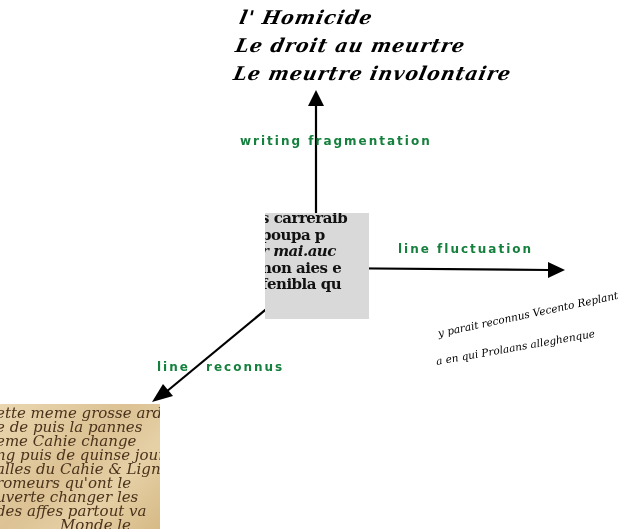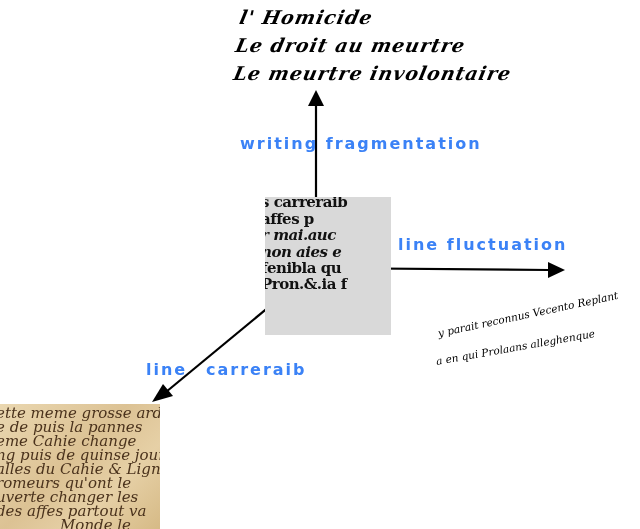--- a/index.html
+++ b/index.html
@@ -1,24 +1,24 @@
 <!DOCTYPE html>
 <html><head>
 <meta charset="utf-8">
 <style>
   html, body { margin: 0; padding: 0; background: #ffffff; }
   body { width: 640px; height: 529px; position: relative; overflow: hidden; font-family: "Liberation Sans", sans-serif; }
   .abs { position: absolute; }
-  .axis-label { position: absolute; font-family: "DejaVu Sans", "Liberation Sans", sans-serif; font-weight: bold; font-size: 16px; letter-spacing: 2px; color: #3b82f6; white-space: nowrap; }
+  .axis-label { position: absolute; font-family: "DejaVu Sans", "Liberation Sans", sans-serif; font-weight: bold; font-size: 12px; letter-spacing: 2px; color: #15803d; white-space: nowrap; }
   .hand { position: absolute; font-family: "DejaVu Serif", "Liberation Serif", serif; font-style: italic; color: #000; white-space: nowrap; }
   .sample-top { left: 230px; top: 0px; width: 230px; height: 95px; }
   .sample-top .l { position: absolute; font-size: 19px; font-weight: bold; transform: skewX(-12deg); letter-spacing: 1px; }
   .sample-right { left: 430px; top: 285px; width: 210px; height: 95px; }
   .sample-right .l { position: absolute; font-size: 10.5px; transform-origin: left center; }
-  .center-patch { left: 265px; top: 197px; width: 104px; height: 138px; background: #d9d9d9; overflow: hidden; padding-left: 22px; }
+  .center-patch { left: 265px; top: 213px; width: 104px; height: 106px; background: #d9d9d9; overflow: hidden; }
   .center-patch .row { position: absolute; left: -4px; font-family: "DejaVu Serif", "Liberation Serif", serif; font-weight: bold; font-size: 15px; color: #111; white-space: nowrap; letter-spacing: -0.5px; filter: blur(0.6px); }
   .sample-bottom { left: 0px; top: 404px; width: 160px; height: 125px; background: linear-gradient(135deg, #ead7b0 0%, #dcc294 45%, #e6d0a6 70%, #d6ba86 100%); overflow: hidden; }
   .sample-bottom .row { position: absolute; left: -4px; font-family: "DejaVu Serif", "Liberation Serif", serif; font-style: italic; font-size: 15px; color: #4a321c; white-space: nowrap; }
   svg.axes { position: absolute; left: 0; top: 0; }
 </style>
 </head>
 <body>
 
 <svg class="axes" width="640" height="529" viewBox="0 0 640 529">
   <g stroke="#000" stroke-width="2.2" fill="none">
@@ -34,36 +34,35 @@
 <div class="abs sample-top">
   <div class="hand l" style="left:10px;top:6px;">l' Homicide</div>
   <div class="hand l" style="left:6px;top:34px;">Le droit  au meurtre</div>
   <div class="hand l" style="left:4px;top:62px;">Le meurtre involontaire</div>
 </div>
 
 <div class="axis-label" style="left:240px;top:134px;">writing fragmentation</div>
 
 <div class="abs center-patch">
   <div class="row" style="top:-4px;">s carreraib</div>
-  <div class="row" style="top:13px;">affes p</div>
+  <div class="row" style="top:13px;">poupa p</div>
   <div class="row" style="top:29px;font-style:italic;">r mai.auc</div>
-  <div class="row" style="top:46px;font-style:italic;">non aies e</div>
+  <div class="row" style="top:46px;">non aies e</div>
   <div class="row" style="top:62px;">fenibla qu</div>
-  <div class="row" style="top:78px;">Pron.&amp;.ia f</div>
 </div>
 
-<div class="axis-label" style="left:398px;top:235px;">line fluctuation</div>
+<div class="axis-label" style="left:398px;top:242px;">line fluctuation</div>
 
 <div class="abs sample-right">
   <div class="hand l" style="left:8px;top:42px;transform:rotate(-12deg);">y parait reconnus Vecento Replant</div>
   <div class="hand l" style="left:6px;top:70px;transform:rotate(-10deg);">a  en qui  Prolaans alleghenque</div>
 </div>
 
-<div class="axis-label" style="left:146px;top:360px;">line</div>
-<div class="axis-label" style="left:206px;top:360px;">carreraib</div>
+<div class="axis-label" style="left:157px;top:360px;">line</div>
+<div class="axis-label" style="left:206px;top:360px;">reconnus</div>
 
 <div class="abs sample-bottom">
   <div class="row" style="top:0px;">ette meme grosse ardes</div>
   <div class="row" style="top:14px;">e de puis la pannes</div>
   <div class="row" style="top:28px;">eme Cahie change</div>
   <div class="row" style="top:42px;">ng puis de quinse jours</div>
   <div class="row" style="top:56px;">alles du Cahie &amp; Lignes</div>
   <div class="row" style="top:70px;">romeurs qu'ont le</div>
   <div class="row" style="top:84px;">uverte changer les</div>
   <div class="row" style="top:98px;">des affes partout va</div>

